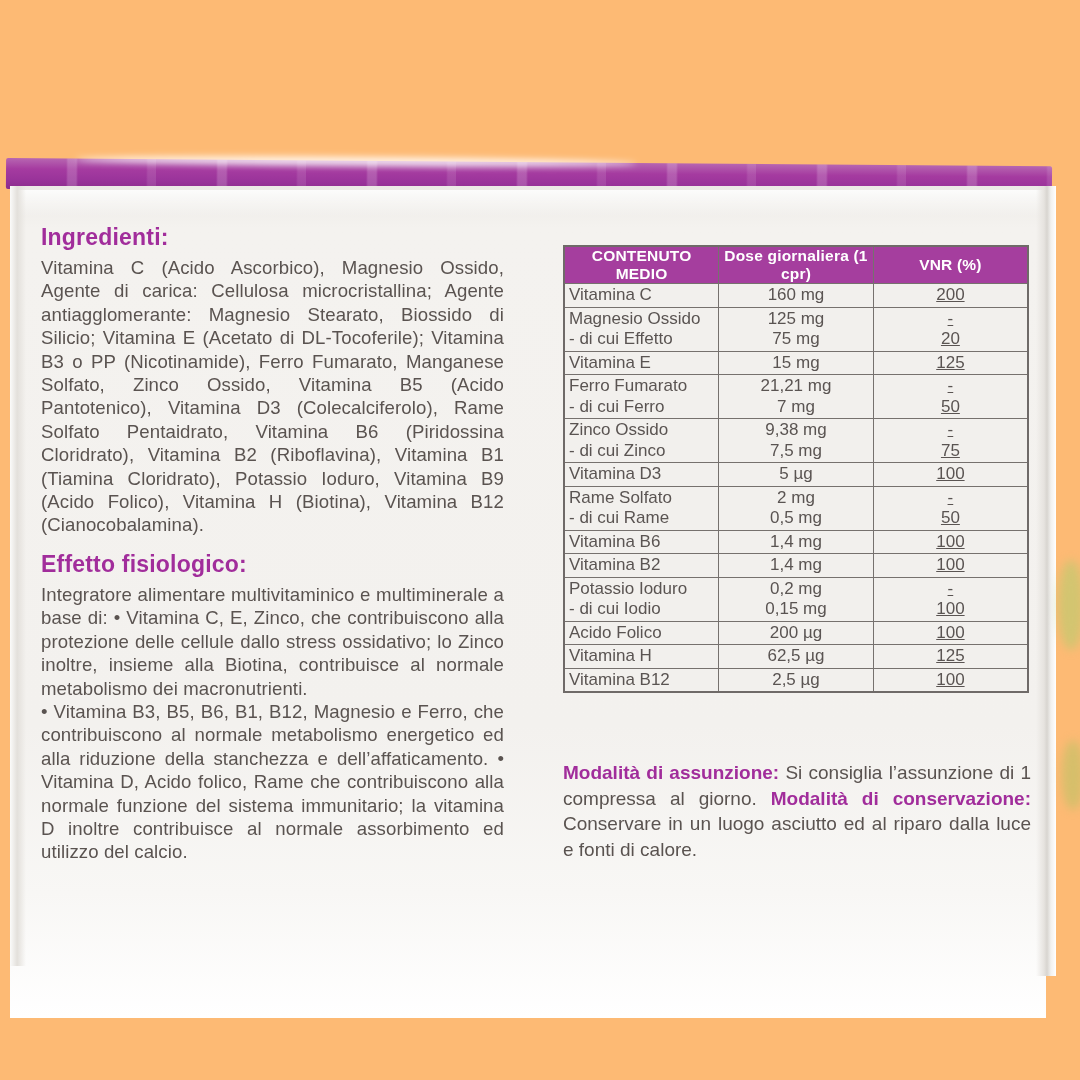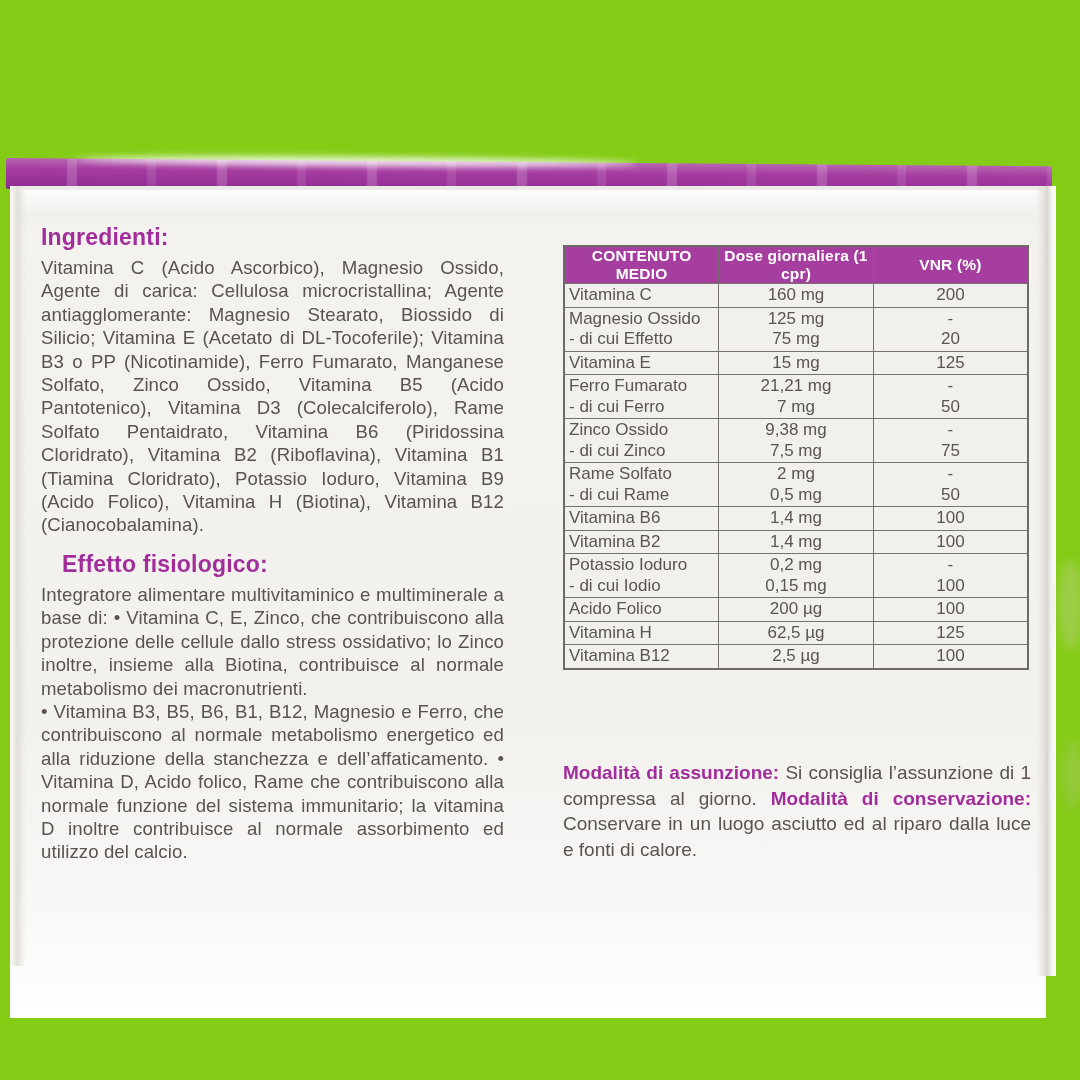--- a/index.html
+++ b/index.html
@@ -1,16 +1,16 @@
 <!DOCTYPE html>
 <html><head>
 <meta charset="utf-8">
 <style>
   html,body{margin:0;padding:0;background:#ffffff;}
-  .stage{position:relative;width:1080px;height:1080px;background:#84cc16;overflow:hidden;
+  .stage{position:relative;width:1080px;height:1080px;background:#fdba74;overflow:hidden;
          font-family:"Liberation Sans",sans-serif;}
 
   
   .band{position:absolute;left:6px;top:158px;width:1046px;height:31px;
         background:linear-gradient(180deg,#b766b1 0%,#a53ba0 35%,#99339a 70%,#8b2d8c 100%);
         transform:rotate(0.45deg);transform-origin:left center;border-radius:2px;}
   .band .sheen{position:absolute;left:0;top:0;width:100%;height:100%;opacity:.35;
         background:repeating-linear-gradient(90deg,rgba(255,255,255,0) 0 60px,rgba(255,255,255,.5) 62px 70px,
         rgba(255,255,255,0) 72px 140px,rgba(255,255,255,.3) 142px 150px);}
   .band .glare{position:absolute;left:70px;top:-4px;width:560px;height:9px;background:rgba(255,255,255,.8);
@@ -25,33 +25,33 @@
         background:linear-gradient(90deg,rgba(243,241,238,0) 0%,#e6e3df 40%,#d8d5d0 55%,#f2f1ef 75%,#ffffff 100%);}
   .leaf{position:absolute;border-radius:50%;filter:blur(5px);}
   .leaf.a{left:1058px;top:560px;width:26px;height:90px;background:rgba(176,205,110,.55);}
   .leaf.b{left:1062px;top:740px;width:22px;height:70px;background:rgba(166,198,96,.45);}
 
   
   .col-left{position:absolute;left:41px;top:224px;width:463px;color:#57504e;}
   .h-purple{color:#a12d9b;font-weight:bold;font-size:23px;letter-spacing:.2px;margin:0 0 5px 0;}
   .body-text{font-size:18.6px;line-height:23.4px;text-align:justify;margin:0;
              color:#5a5350;letter-spacing:.1px;}
-  .sect-gap{margin-top:14px;margin-left:21px;}
+  .sect-gap{margin-top:14px;}
   .body-text p{margin:0;}
 
   
   table.nutri{position:absolute;left:563px;top:245px;width:466px;border-collapse:collapse;
         border:2px solid #6f6a68;background:#f2f0ed;table-layout:fixed;}
   table.nutri th,table.nutri td{border:1px solid #76716e;}
   table.nutri th{background:#a53e9e;color:#ffffff;font-size:15.5px;font-weight:bold;
         height:26px;text-align:center;padding:0 2px;letter-spacing:.2px;}
   table.nutri td{font-size:17px;color:#5a5452;line-height:20.5px;padding:1px 4px;vertical-align:middle;}
   td.cell-name{text-align:left;padding-left:36px;width:222px;}
   td.cell-dose{text-align:center;width:166px;}
-  td.cell-vnr{text-align:center;width:66px;}
+  td.cell-vnr{text-align:center;width:66px;text-decoration:underline;}
   tr.single td{height:20px;}
 
   
   .usage{position:absolute;left:563px;top:760px;width:468px;font-size:19px;line-height:25.5px;
         text-align:justify;color:#5a5350;}
   .usage .lbl{color:#a12d9b;font-weight:bold;}
 </style>
 </head>
 <body>
 
@@ -147,20 +147,31 @@
           </td>
           <td class="cell-dose">
             <div>9,38 mg</div>
             <div>7,5 mg</div>
           </td>
           <td class="cell-vnr">
             <div>-</div>
             <div>75</div>
           </td>
         </tr>
+        <tr class="single">
+          <td class="cell-name">
+            <div>Vitamina D3</div>
+          </td>
+          <td class="cell-dose">
+            <div>5 µg</div>
+          </td>
+          <td class="cell-vnr">
+            <div>100</div>
+          </td>
+        </tr>
         <tr class="double">
           <td class="cell-name">
             <div>Rame Solfato</div>
             <div>- di cui Rame</div>
           </td>
           <td class="cell-dose">
             <div>2 mg</div>
             <div>0,5 mg</div>
           </td>
           <td class="cell-vnr">

